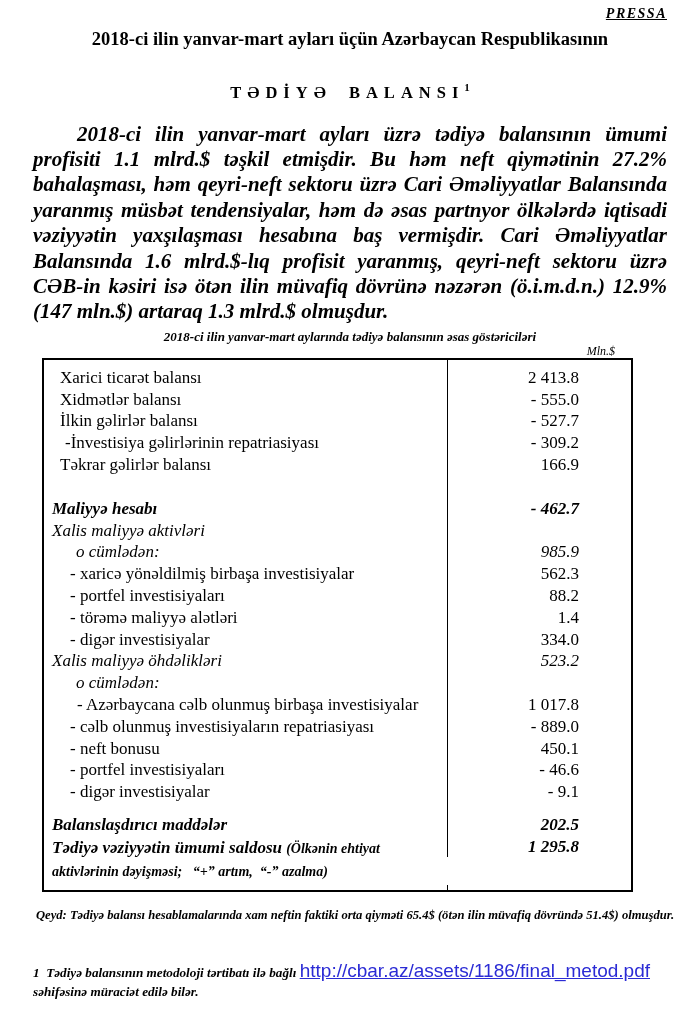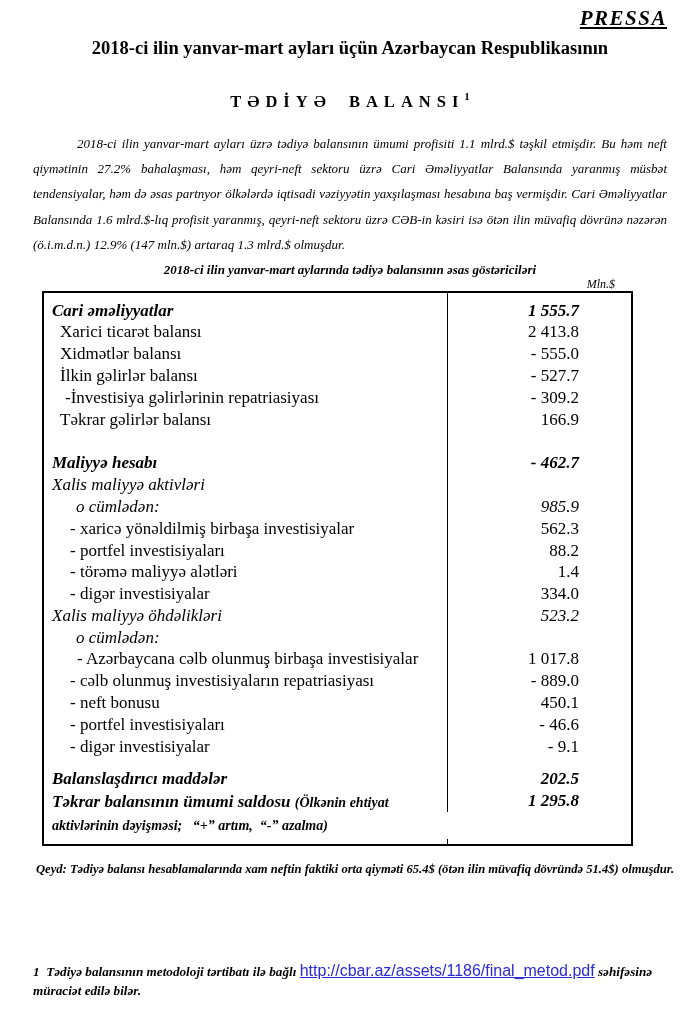--- a/index.html
+++ b/index.html
@@ -9,21 +9,21 @@
     width:700px; height:1015px;
     margin:0 auto;
     background:#ffffff;
     color:#000;
     font-family:"Liberation Serif","DejaVu Serif",serif;
     padding:6px 33px 0 33px;
     overflow:hidden;
   }
   .pressa {
     text-align:right;
-    font-size:21px;
+    font-size:14px;
     font-weight:bold;
     font-style:italic;
     letter-spacing:1.5px;
   }
   .pressa span { text-decoration:underline; }
   .doc-title {
     text-align:center;
     font-size:18.5px;
     font-weight:bold;
     margin-top:7px;
@@ -33,24 +33,25 @@
     font-size:16.5px;
     font-weight:bold;
     letter-spacing:6px;
     word-spacing:7px;
     margin-top:31px;
   }
   .doc-heading sup { font-size:11px; letter-spacing:0; }
   .intro {
     margin-top:19px;
     font-style:italic;
-    font-size:13px;
+    font-size:21px;
     line-height:25.4px;
     text-align:justify;
     text-indent:44px;
+    font-weight:bold;
   }
   .table-title {
     text-align:center;
     font-weight:bold;
     font-style:italic;
     font-size:13px;
     margin-top:4px;
   }
   .unit-label {
     width:591px;
@@ -105,21 +106,21 @@
     top:961px;
     font-weight:bold;
     font-style:italic;
     font-size:13.2px;
     line-height:19px;
   }
   .footnote a {
     font-family:"Liberation Sans","DejaVu Sans",sans-serif;
     font-weight:normal;
     font-style:normal;
-    font-size:16px;
+    font-size:19px;
     text-decoration:underline;
     text-align:center;
   }
 </style>
 </head>
 <body>
 
 <div class="page">
 
   <div class="pressa">
@@ -136,24 +137,20 @@
 
   <div class="table-title">2018-ci ilin yanvar-mart aylarında tədiyə balansının əsas göstəriciləri</div>
 
   <div class="unit-label">Mln.$</div>
 
   <div class="btable">
       <div class="trow topspacer">
       <div class="cell label"><span class="lmain"></span> <span class="lparen"></span></div>
       <div class="cell val"></div>
     </div>
-      <div class="trow bold">
-      <div class="cell label"><span class="lmain">Cari əməliyyatlar</span> <span class="lparen"></span></div>
-      <div class="cell val">1 555.7</div>
-    </div>
       <div class="trow sub">
       <div class="cell label"><span class="lmain">Xarici ticarət balansı</span> <span class="lparen"></span></div>
       <div class="cell val">2 413.8</div>
     </div>
       <div class="trow sub">
       <div class="cell label"><span class="lmain">Xidmətlər balansı</span> <span class="lparen"></span></div>
       <div class="cell val">- 555.0</div>
     </div>
       <div class="trow sub">
       <div class="cell label"><span class="lmain">İlkin gəlirlər balansı</span> <span class="lparen"></span></div>
@@ -233,21 +230,21 @@
     </div>
       <div class="trow spacer">
       <div class="cell label"><span class="lmain"></span> <span class="lparen"></span></div>
       <div class="cell val"></div>
     </div>
       <div class="trow bold">
       <div class="cell label"><span class="lmain">Balanslaşdırıcı maddələr</span> <span class="lparen"></span></div>
       <div class="cell val">202.5</div>
     </div>
       <div class="trow bold last">
-      <div class="cell label"><span class="lmain">Təkrar balansının ümumi saldosu</span> <span class="lparen">(Ölkənin ehtiyat aktivlərinin dəyişməsi;&nbsp;&nbsp; “+” artım, &nbsp;“-” azalma)</span></div>
+      <div class="cell label"><span class="lmain">Tədiyə vəziyyətin ümumi saldosu</span> <span class="lparen">(Ölkənin ehtiyat aktivlərinin dəyişməsi;&nbsp;&nbsp; “+” artım, &nbsp;“-” azalma)</span></div>
       <div class="cell val">1 295.8</div>
     </div>
       <div class="trow botspacer">
       <div class="cell label"><span class="lmain"></span> <span class="lparen"></span></div>
       <div class="cell val"></div>
     </div>
     </div>
 
   <div class="note">Qeyd: Tədiyə balansı hesablamalarında xam neftin faktiki orta qiyməti 65.4$ (ötən ilin müvafiq dövründə 51.4$) olmuşdur.</div>
 

